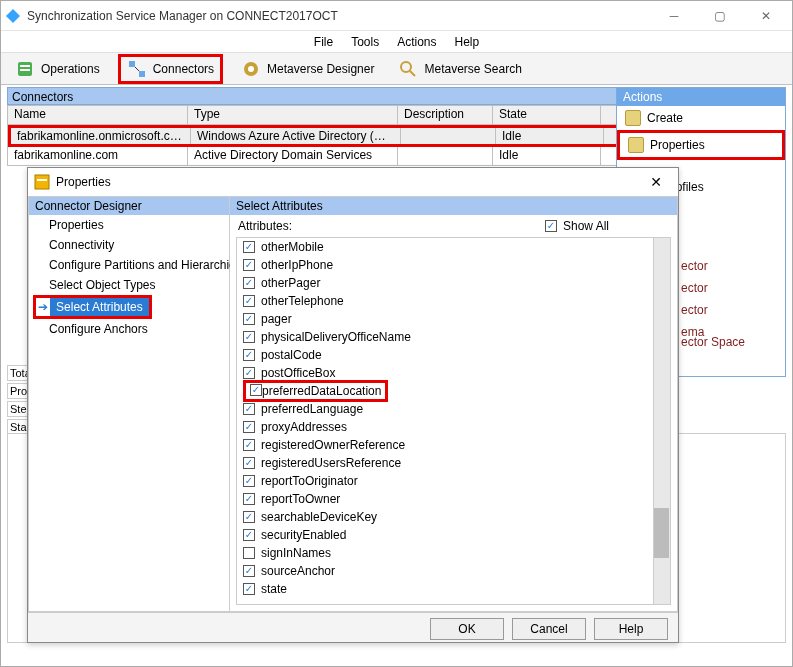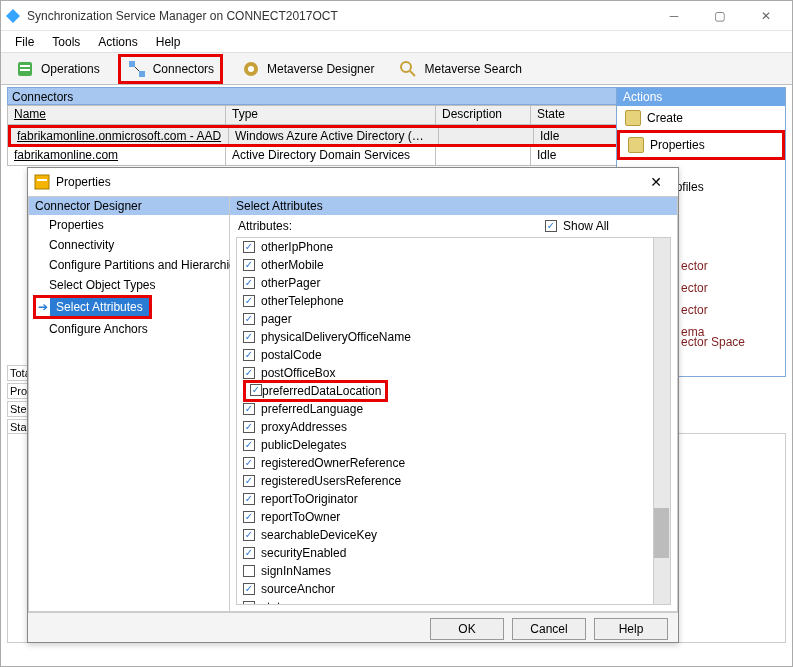--- a/index.html
+++ b/index.html
@@ -4,35 +4,35 @@
 <style>
   * { box-sizing: border-box; margin: 0; padding: 0; font-family: "Segoe UI", Tahoma, sans-serif; font-size: 12px; }
   body { background: #fff; width: 793px; height: 667px; position: relative; overflow: hidden; border: 1px solid #aaa; }
 
   .titlebar { height: 30px; background: #fff; display: flex; align-items: center; padding: 0 4px; border-bottom: 1px solid #e5e5e5; }
   .title-icon { width:16px; height:16px; margin-right:6px; }
   .title-text { color:#333; flex:1; }
   .winbtns { display:flex; gap:2px; }
   .winbtn { width:44px; height:28px; display:flex; align-items:center; justify-content:center; color:#666; }
 
-  .menubar { height:22px; display:flex; align-items:center; gap:2px; padding: 0 6px; border-bottom:1px solid #e0e0e0; }
+  .menubar { height:22px; display:flex; align-items:center; gap:2px; padding: 0 6px; border-bottom:1px solid #e0e0e0;justify-content:center; }
   .menubar span { padding:2px 8px; }
 
   .toolbar { height:32px; display:flex; align-items:center; padding: 0 8px; gap:12px; border-bottom:1px solid #c0c0c0; background:#f4f4f4; }
   .tbitem { display:flex; align-items:center; gap:6px; padding:2px 6px; }
   .tbicon { width:20px; height:20px; display:inline-block; }
   .redbox { border:3px solid #e60000; }
 
   .section-header { background:#a7c7f0; border:1px solid #7fa9d6; padding:2px 4px; }
 
   .connectors-panel { position:absolute; top:86px; left:6px; right:6px; }
   .chdr { height:18px; }
   .grid-head { display:flex; background:#f0f0f0; border:1px solid #c0c0c0; height:20px; }
   .grid-head > div, .grid-row > div { border-right:1px solid #c0c0c0; padding:1px 6px; overflow:hidden; white-space:nowrap; text-overflow:ellipsis; }
-  .col-name { width:218px;text-decoration:underline; } .col-type { width:210px; } .col-desc { width:95px; } .col-state { width:108px; }
+  .col-name { width:180px; } .col-type { width:210px; } .col-desc { width:95px; } .col-state { width:108px; }
   .grid-body { border:1px solid #c0c0c0; border-top:none; background:#fff; }
   .grid-row { display:flex; height:18px; }
   .grid-row.sel { background:#eee; }
 
   .actions-panel { position:absolute; top:86px; right:6px; width:170px; border:1px solid #7fa9d6; background:#fff; height:290px; }
   .actions-head { background:#6fa8e8; color:#fff; padding:2px 6px; }
   .action-item { display:flex; align-items:center; gap:6px; padding:4px 8px; }
   .aicon { width:16px; height:16px; background:#e6d27a; border:1px solid #b89b3c; border-radius:2px; }
 
   
@@ -215,25 +215,25 @@
           <span class="chk checked"></span>
           <span>Show All</span>
         </label>
       </div>
       <div class="attr-list" id="attr-list">
         <div class="attr-scroll">
           <div class="attr-thumb"></div>
         </div>
       <div class="attr-row">
             <span class="chk checked"></span>
+            <span>otherMobile</span>
+          </div>
+          <div class="attr-row">
+            <span class="chk checked"></span>
             <span>otherIpPhone</span>
-          </div>
-          <div class="attr-row">
-            <span class="chk checked"></span>
-            <span>otherMobile</span>
           </div>
           <div class="attr-row">
             <span class="chk checked"></span>
             <span>otherPager</span>
           </div>
           <div class="attr-row">
             <span class="chk checked"></span>
             <span>otherTelephone</span>
           </div>
           <div class="attr-row">
@@ -261,24 +261,20 @@
           <div class="attr-row">
             <span class="chk checked"></span>
             <span>preferredLanguage</span>
           </div>
           <div class="attr-row">
             <span class="chk checked"></span>
             <span>proxyAddresses</span>
           </div>
           <div class="attr-row">
             <span class="chk checked"></span>
-            <span>publicDelegates</span>
-          </div>
-          <div class="attr-row">
-            <span class="chk checked"></span>
             <span>registeredOwnerReference</span>
           </div>
           <div class="attr-row">
             <span class="chk checked"></span>
             <span>registeredUsersReference</span>
           </div>
           <div class="attr-row">
             <span class="chk checked"></span>
             <span>reportToOriginator</span>
           </div>

